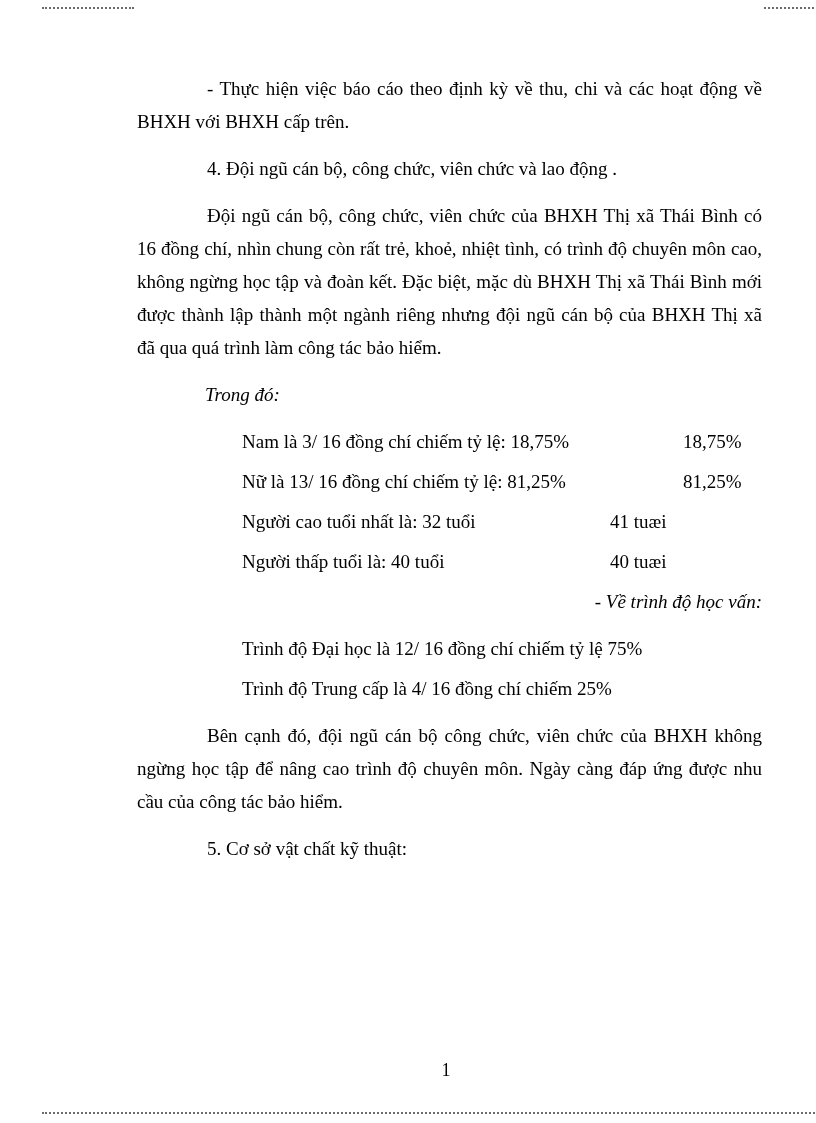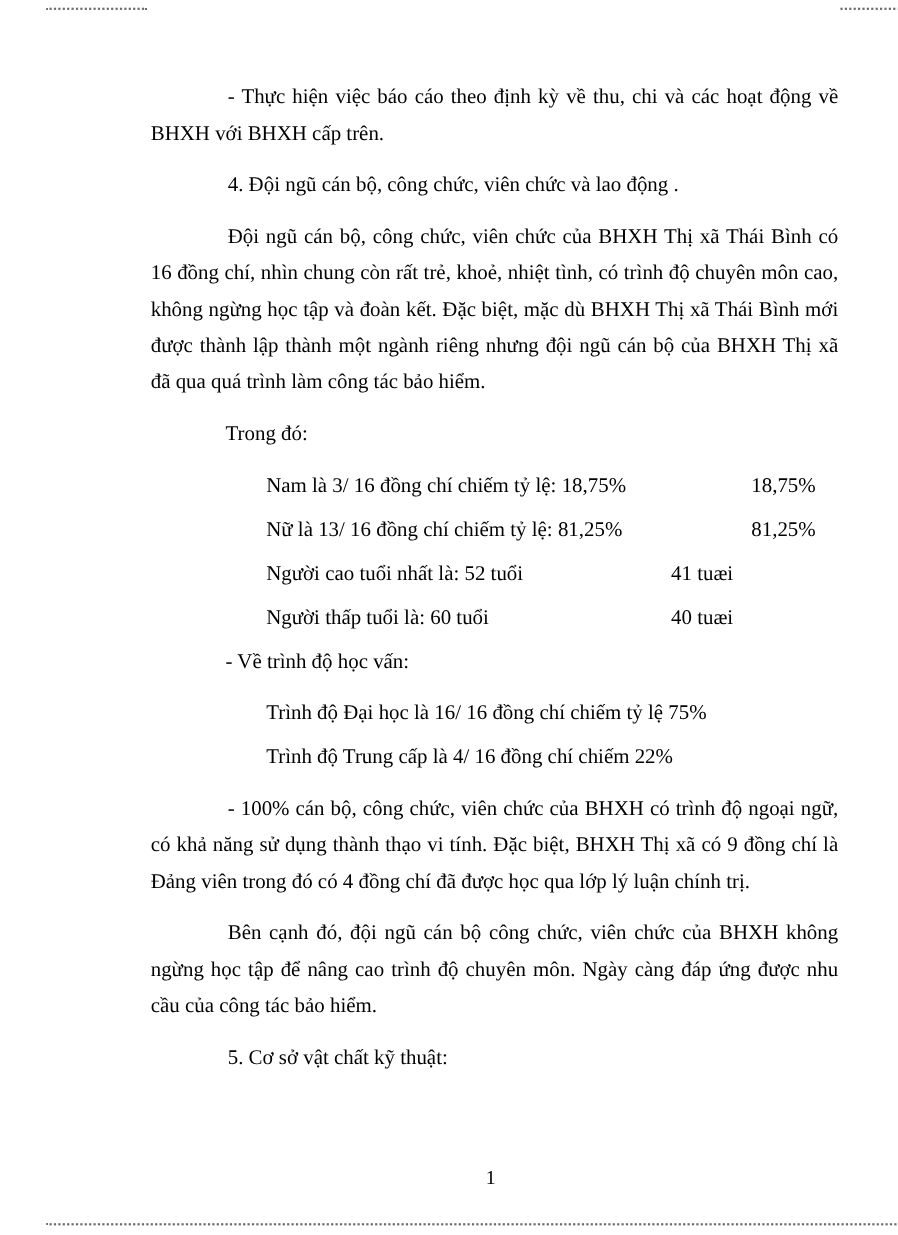--- a/index.html
+++ b/index.html
@@ -31,21 +31,21 @@
     top: 72px;
     left: 95px;
     width: 625px;
     font-size: 19px;
     line-height: 33px;
   }
   p { margin: 0 0 14px 0; }
   .indent  { text-indent: 70px; }
   .justify { text-align: justify; }
   .heading { font-weight: normal; }
-  .lead-italic { padding-left: 68px; }
+  .lead-italic { font-style: italic; padding-left: 68px; }
   .sub-indent { padding-left: 105px; }
 
   .stat-row {
     position: relative;
     padding-left: 105px;
     margin-bottom: 7px;
     height: 33px;
     white-space: nowrap;
   }
   .stat-value { position: absolute; top: 0; }
@@ -85,35 +85,34 @@
 
     <div class="stat-row val-a">
       <span class="stat-label">Nam là 3/ 16 đồng chí chiếm tỷ lệ: 18,75%</span>
       <span class="stat-value">18,75%</span>
     </div>
     <div class="stat-row val-a">
       <span class="stat-label">Nữ là 13/ 16 đồng chí chiếm tỷ lệ: 81,25%</span>
       <span class="stat-value">81,25%</span>
     </div>
     <div class="stat-row val-c">
-      <span class="stat-label">Người cao tuổi nhất là: 52 tuổi</span>
+      <span class="stat-label">Người cao tuổi nhất là: 32 tuổi</span>
       <span class="stat-value">41 tuæi</span>
     </div>
     <div class="stat-row val-c">
-      <span class="stat-label">Người thấp tuổi là: 60 tuổi</span>
+      <span class="stat-label">Người thấp tuổi là: 40 tuổi</span>
       <span class="stat-value">40 tuæi</span>
     </div>
 
-    <p class="lead-italic" style="margin-top:7px;">- Về trình độ học vấn:</p>
+    <p class="lead-italic" style="margin-top:7px;text-align:right;">- Về trình độ học vấn:</p>
 
-    <p class="sub-indent gap-sm">Trình độ Đại học là 16/ 16 đồng chí chiếm tỷ lệ 75%</p>
+    <p class="sub-indent gap-sm">Trình độ Đại học là 12/ 16 đồng chí chiếm tỷ lệ 75%</p>
 
-    <p class="sub-indent">Trình độ Trung cấp là 4/ 16 đồng chí chiếm 22%</p>
+    <p class="sub-indent">Trình độ Trung cấp là 4/ 16 đồng chí chiếm 25%</p>
 
-    <p class="indent justify">- 100% cán bộ, công chức, viên chức của BHXH có trình độ ngoại ngữ, có khả năng sử dụng thành thạo vi tính. Đặc biệt, BHXH Thị xã có 9 đồng chí là Đảng viên trong đó có 4 đồng chí đã được học qua lớp lý luận chính trị.</p>
 
     <p class="indent justify">Bên cạnh đó, đội ngũ cán bộ công chức, viên chức của BHXH không ngừng học tập để nâng cao trình độ chuyên môn. Ngày càng đáp ứng được nhu cầu của công tác bảo hiểm.</p>
 
     <p class="heading indent">5. Cơ sở vật chất kỹ thuật:</p>
 
   </div>
 
   <div class="page-number">1</div>
 
 </div>

